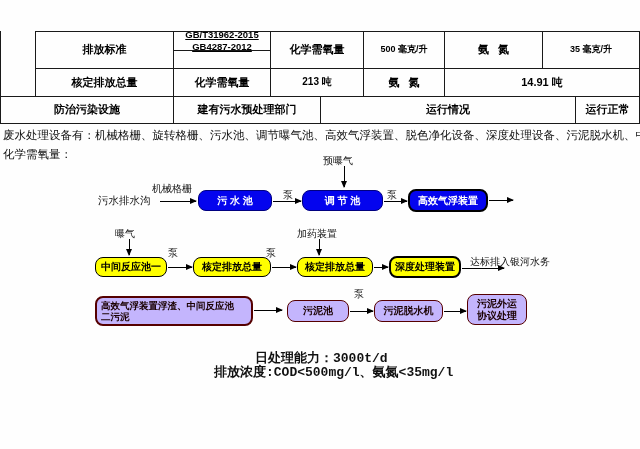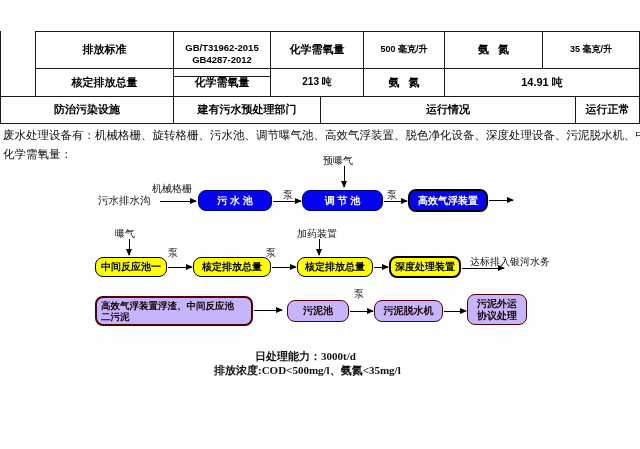--- a/index.html
+++ b/index.html
@@ -29,34 +29,34 @@
   
   .arr-r{position:absolute;height:0;border-top:1px solid #000;}
   .arr-r:after{content:"";position:absolute;right:-1px;top:-4px;width:0;height:0;
                border-top:3.5px solid transparent;border-bottom:3.5px solid transparent;
                border-left:7px solid #000;}
   .arr-d{position:absolute;width:0;border-left:1px solid #000;}
   .arr-d:after{content:"";position:absolute;left:-4px;bottom:-1px;width:0;height:0;
                border-left:3.5px solid transparent;border-right:3.5px solid transparent;
                border-top:7px solid #000;}
   
-  .foot{position:absolute;font-family:Liberation Serif, serif;
-        font-size:11px;font-weight:bold;color:#111;white-space:nowrap;}
+  .foot{position:absolute;font-family:Liberation Mono, monospace;
+        font-size:13px;font-weight:bold;color:#111;white-space:nowrap;}
 </style>
 </head>
 <body>
 
 <div id="page">
 
   <div class="tcell noborder-top" style="left:0;top:31px;width:36px;height:66px;"></div>
 
   <div class="tcell" style="left:35px;top:31px;width:139px;height:38px;">
     <span>排放标准</span>
   </div>
-  <div class="tcell" style="left:173px;top:31px;width:98px;height:46px;font-size:9.5px;">
+  <div class="tcell" style="left:173px;top:31px;width:98px;height:20px;font-size:9.5px;text-decoration:underline;">
     <span>GB/T31962-2015</span>
     <span>GB4287-2012</span>
   </div>
   <div class="tcell" style="left:270px;top:31px;width:94px;height:38px;">
     <span>化学需氧量</span>
   </div>
   <div class="tcell small" style="left:363px;top:31px;width:82px;height:38px;">
     <span>500 毫克/升</span>
   </div>
   <div class="tcell" style="left:444px;top:31px;width:99px;height:38px;">

